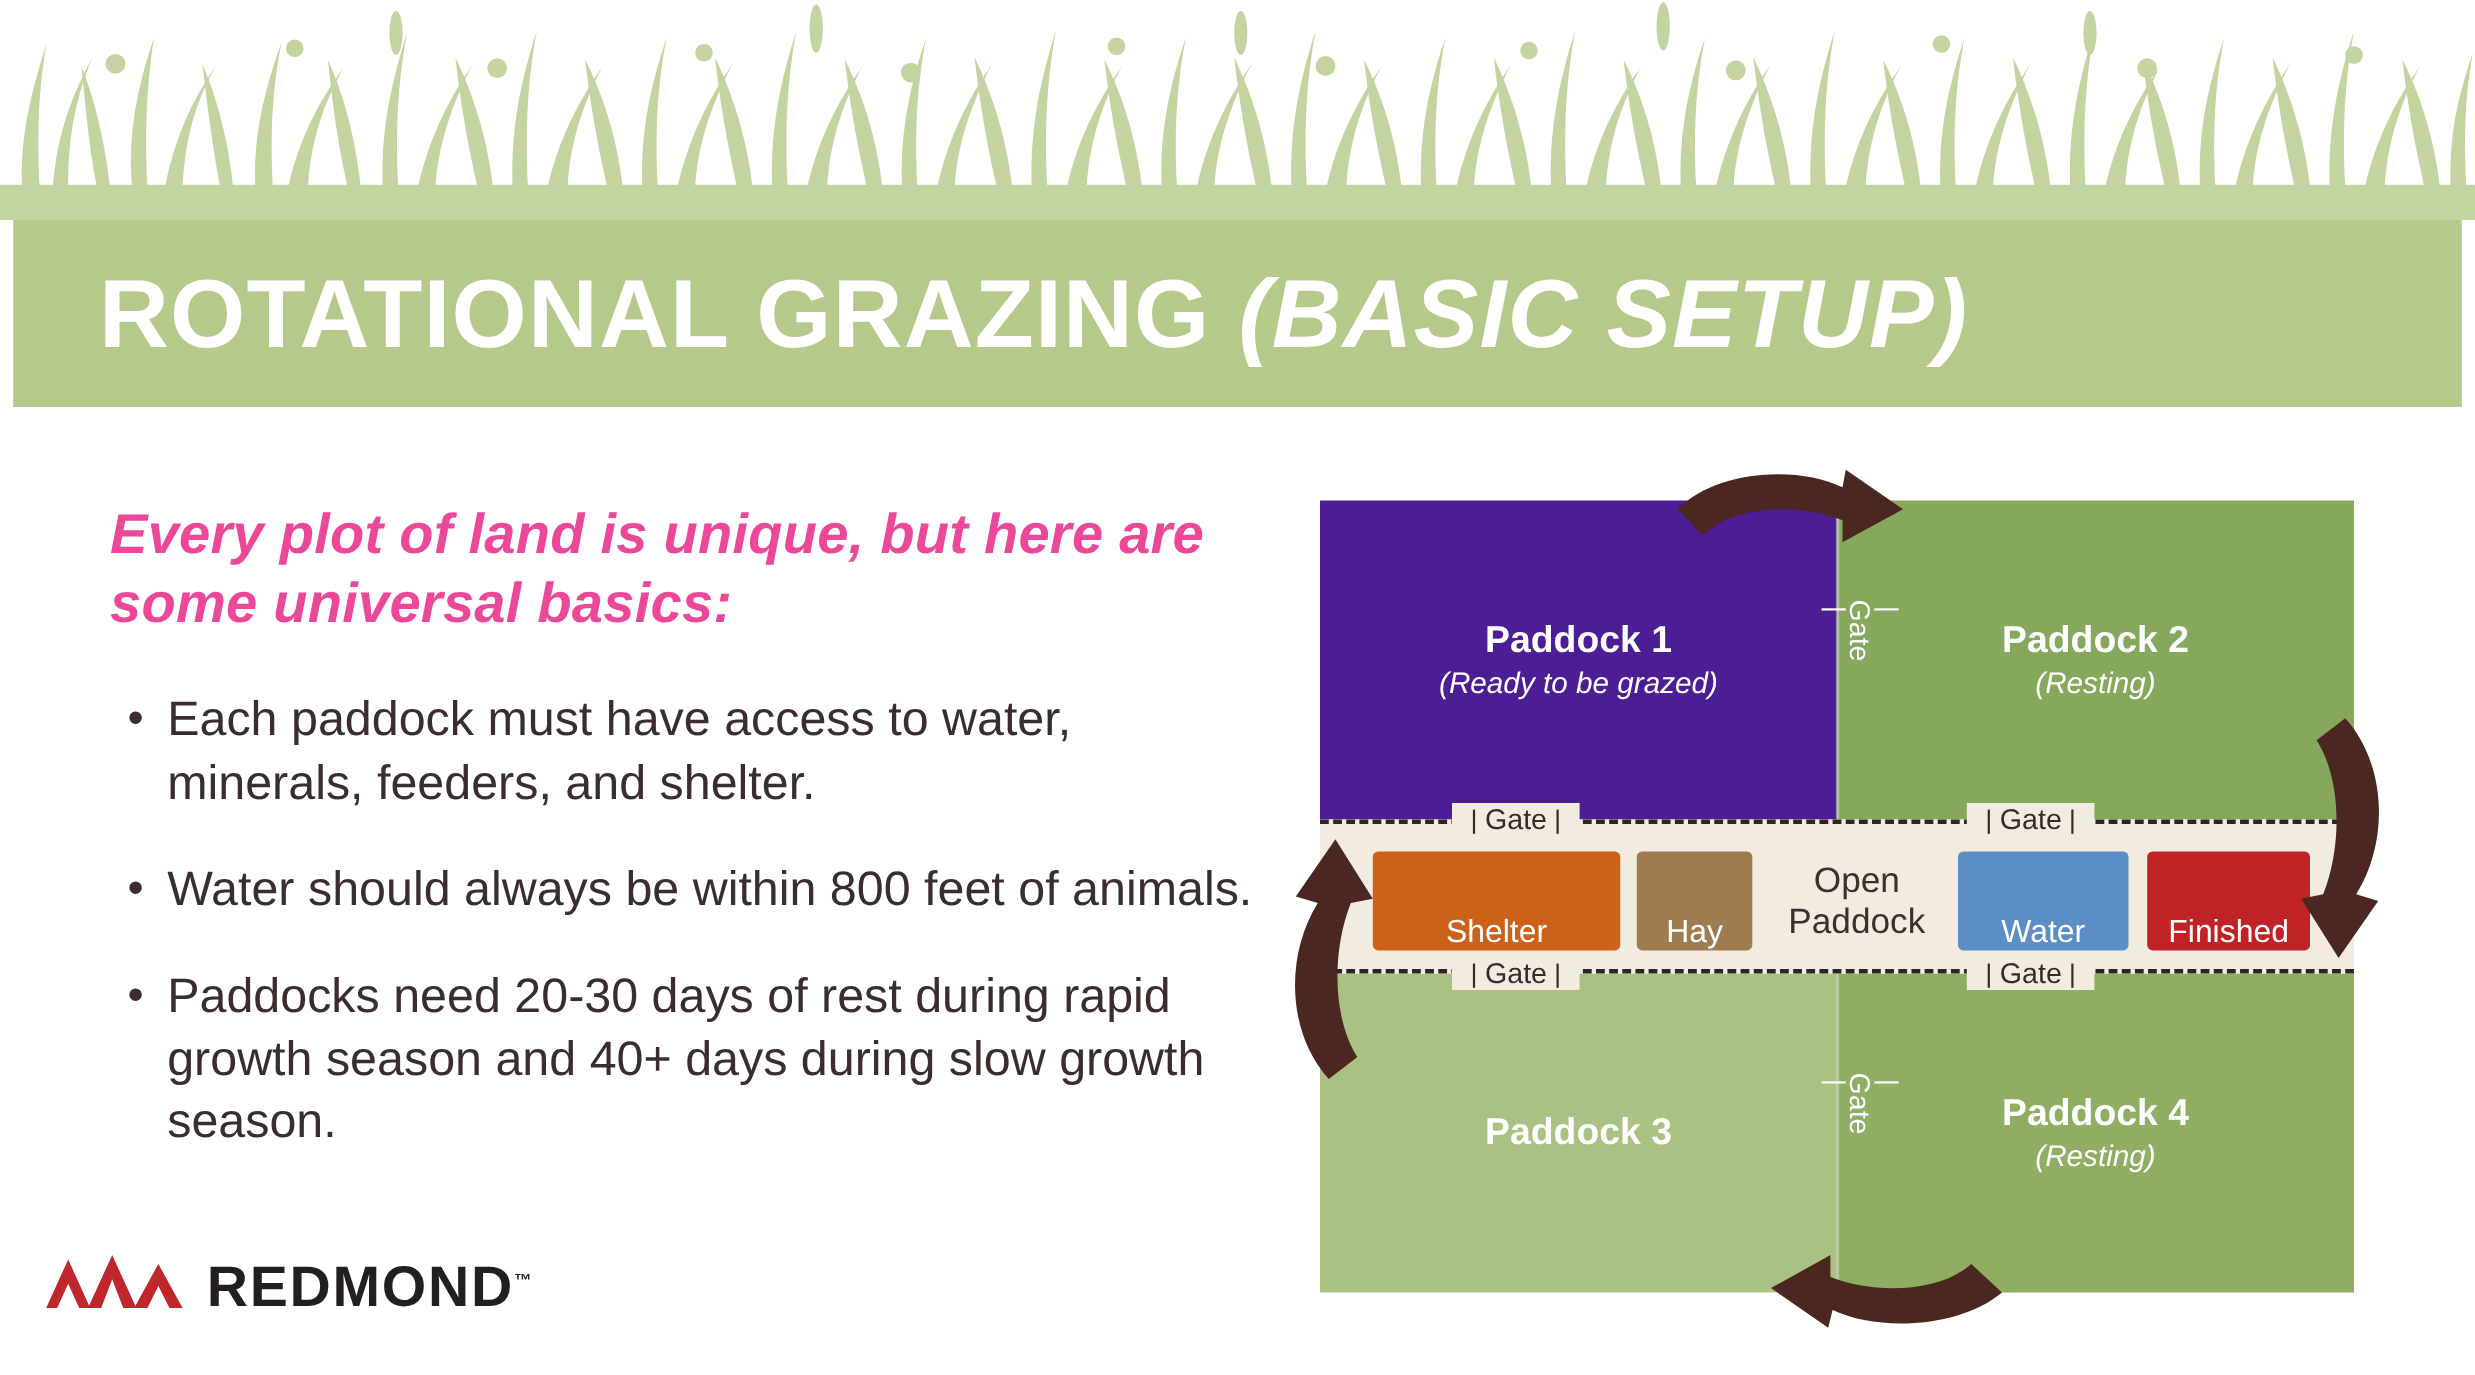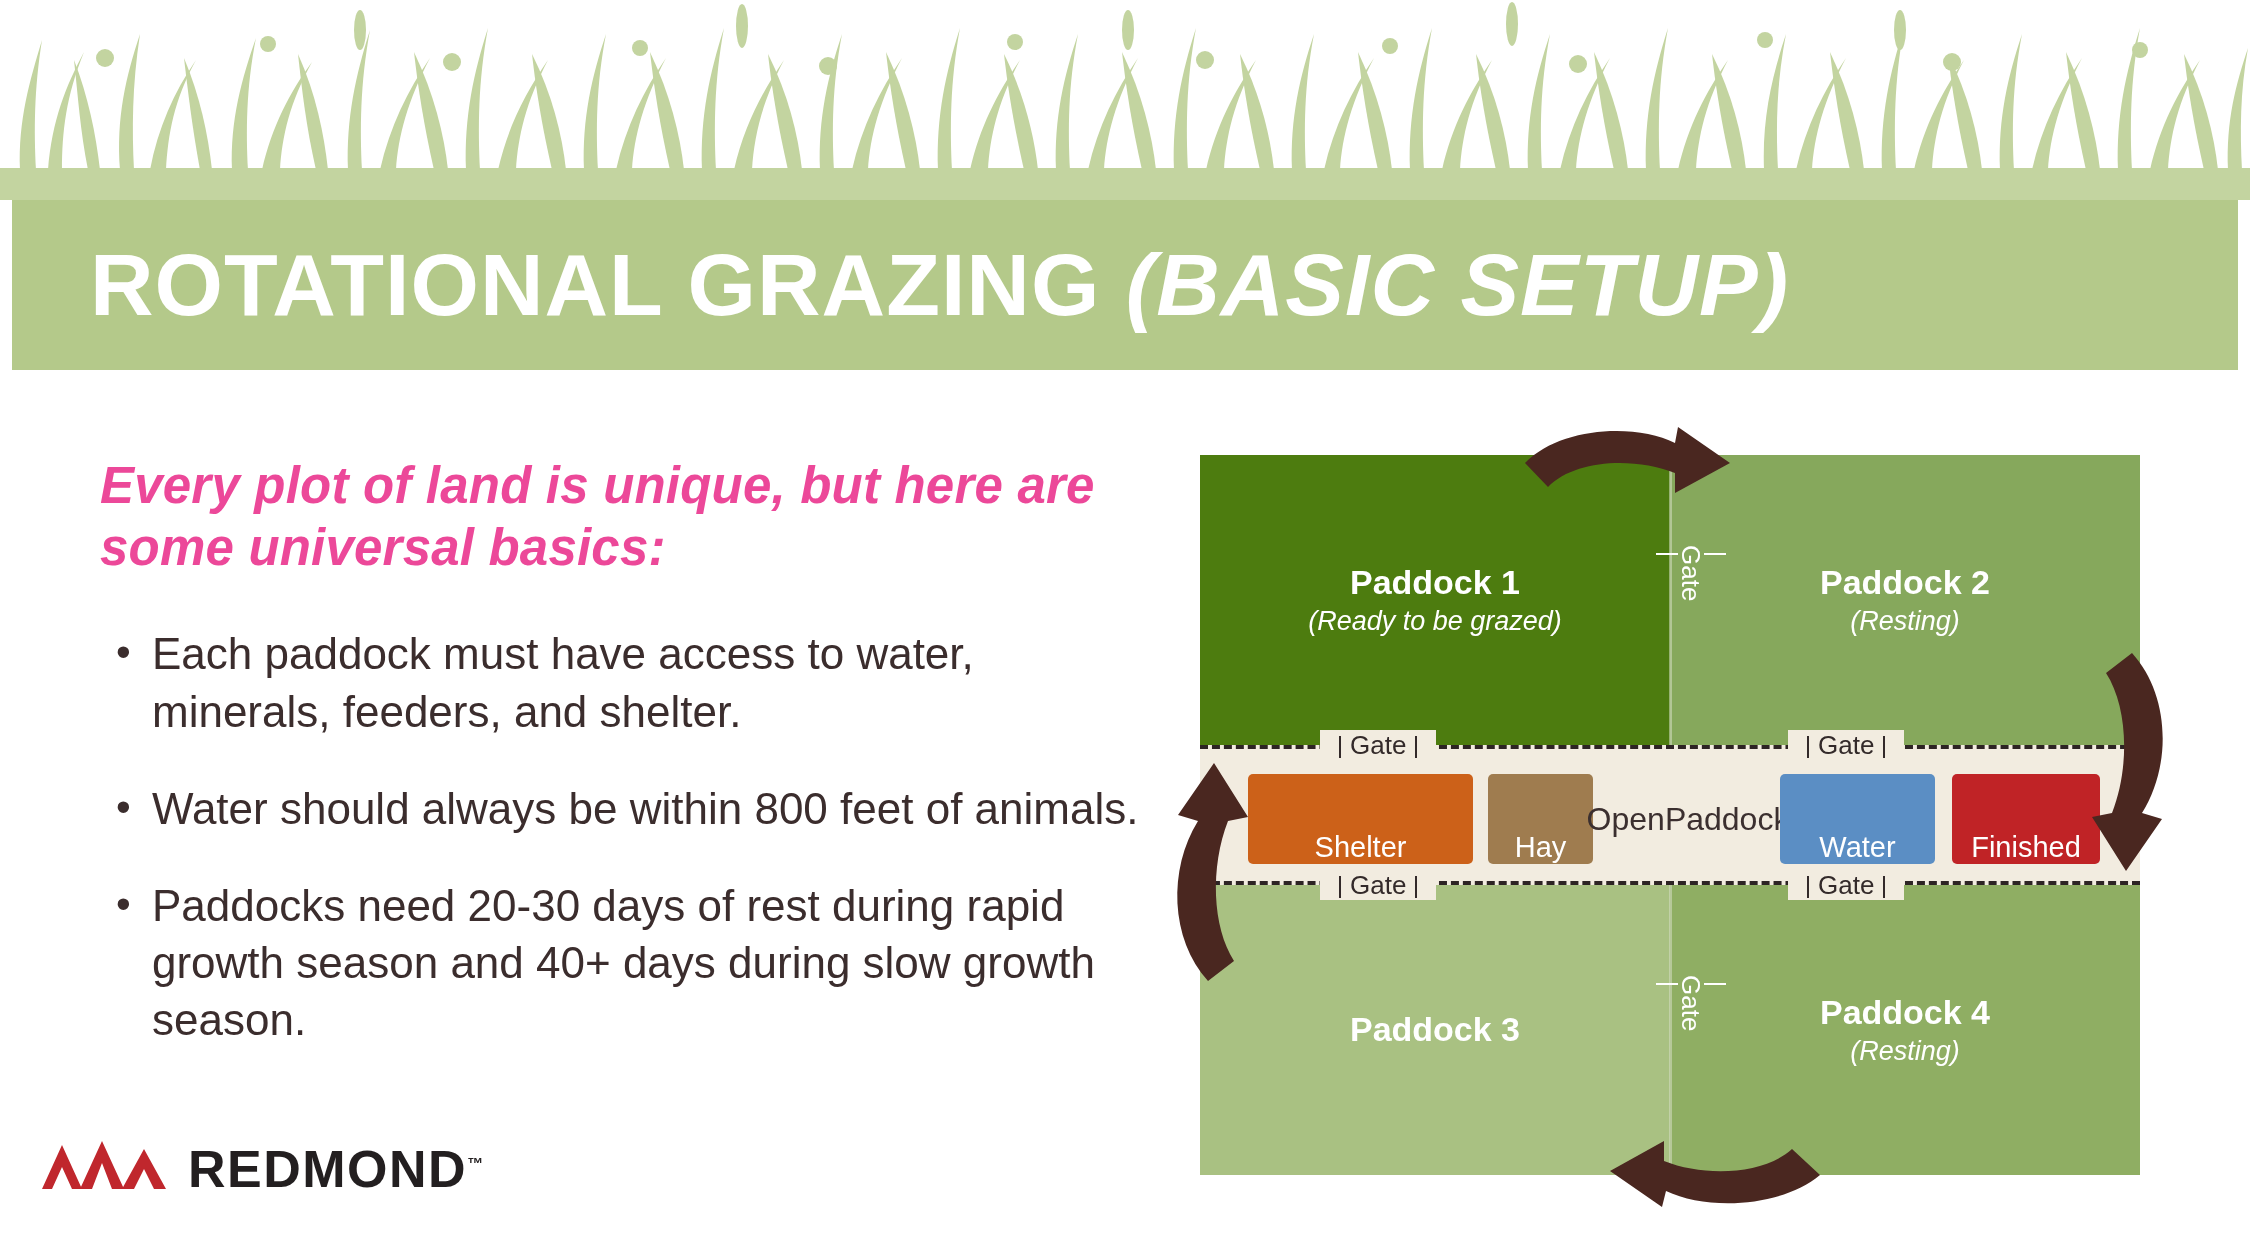--- a/index.html
+++ b/index.html
@@ -79,21 +79,21 @@
   }
   .pad{
     position:absolute;
     color:#ffffff;
     text-align:center;
     box-sizing:border-box;
   }
   .pad .pname{font-size:34px;font-weight:bold;line-height:1.15;}
   .pad .pstate{font-size:27px;font-style:italic;line-height:1.15;margin-top:4px;}
 
-  #pad1{left:0;top:0;width:470px;height:290px;background:#4d7c0f;}
+  #pad1{left:0;top:0;width:470px;height:290px;background:#4c1d95;}
   #pad2{left:470px;top:0;width:470px;height:290px;background:#86a85c;}
   #pad3{left:0;top:430px;width:470px;height:290px;background:#a9c182;}
   #pad4{left:470px;top:430px;width:470px;height:290px;background:#8fae63;}
   .pad-inner{
     position:absolute;left:0;right:0;top:50%;transform:translateY(-50%);
   }
 
   
   .vdiv{
     position:absolute;left:469px;width:3px;background:#d7dfc7;opacity:.55;
@@ -118,21 +118,21 @@
     border-radius:5px;
     box-sizing:border-box;
   }
   #shelter{left:48px;top:25px;width:225px;height:90px;background:#cc6119;}
   #hay{left:288px;top:25px;width:105px;height:90px;background:#9f7c4f;}
   #water{left:580px;top:25px;width:155px;height:90px;background:#5b8ec4;}
   #minerals{left:752px;top:25px;width:148px;height:90px;background:#c02326;}
   #openpad{
     left:398px;top:18px;width:180px;height:104px;
     color:#3b2f2f;font-size:32px;line-height:1.15;text-align:right;
-    display:flex;align-items:center;justify-content:center;flex-direction:row;
+    display:flex;align-items:center;justify-content:center;flex-direction:column;
   }
 
   
   .gate-h{
     position:absolute;
     background:#f2ece0;
     color:#332a2a;
     font-size:26px;
     padding:0 10px;
     height:30px;line-height:30px;

